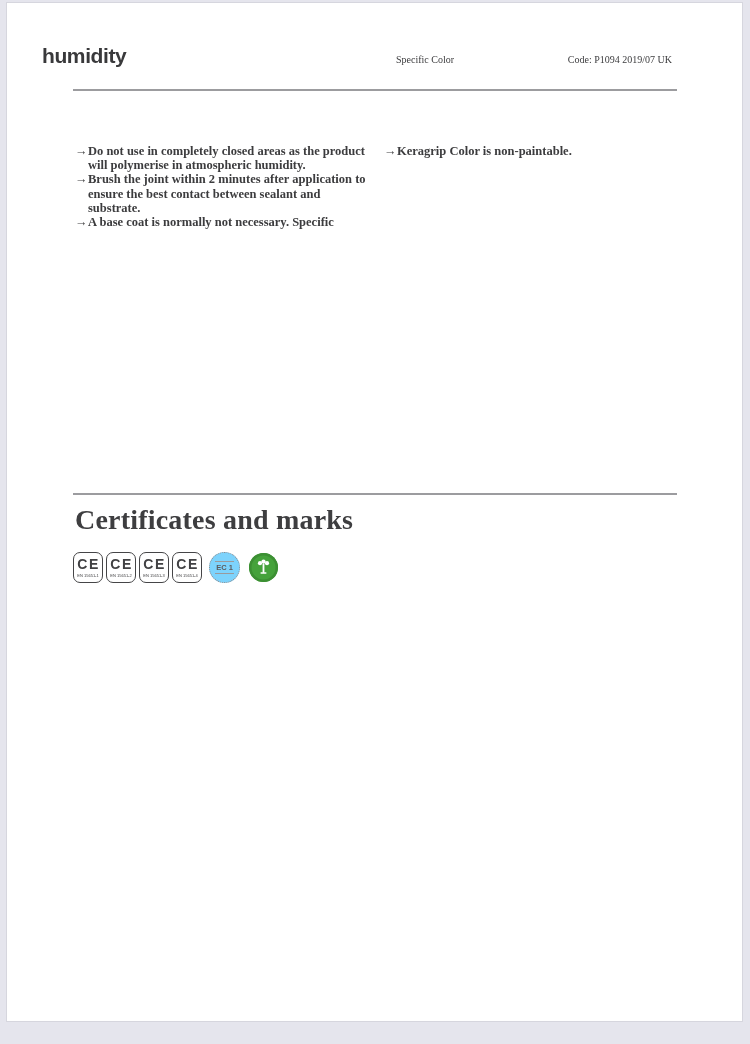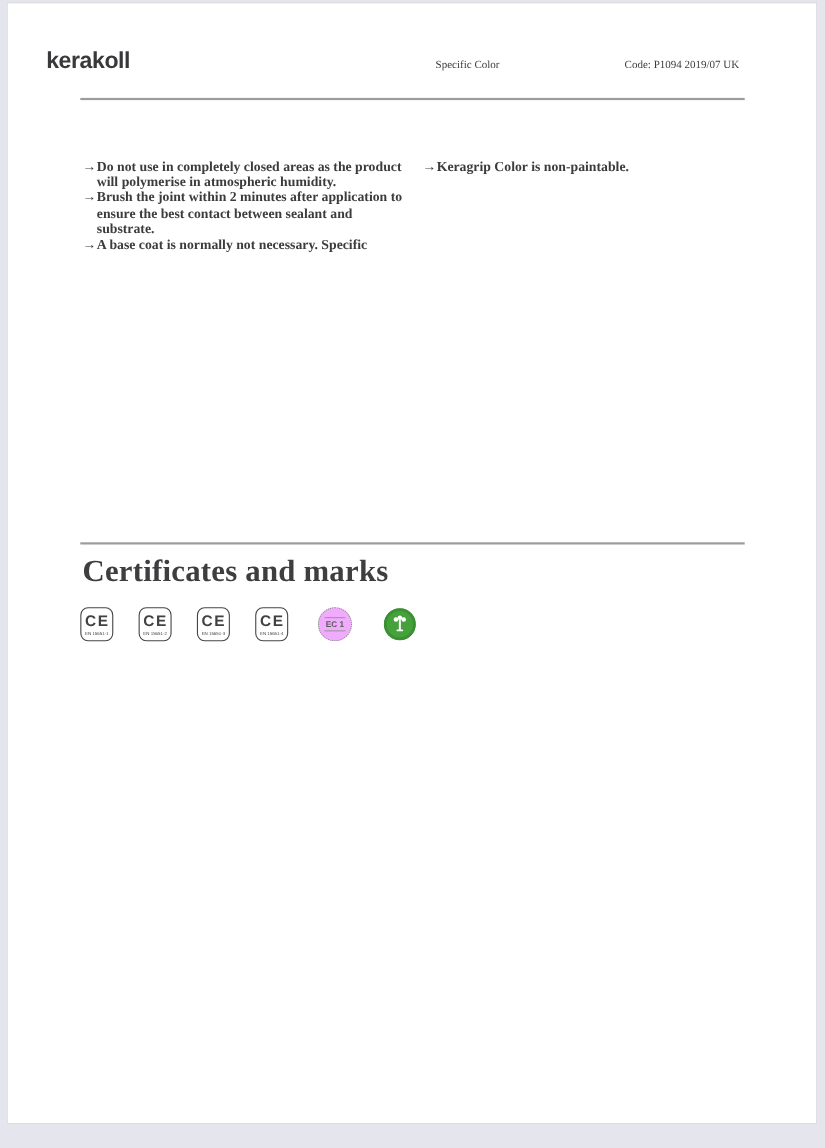--- a/index.html
+++ b/index.html
@@ -95,21 +95,21 @@
     top: 0;
     font-weight: 600;
   }
   
   .marks {
     position: absolute;
     left: 66px;
     top: 549px;
     display: flex;
     align-items: center;
-    gap: 23px;
+    gap: 3px;
   }
   .ce-box {
     width: 30px;
     height: 31px;
     border: 1.6px solid #454547;
     border-radius: 7px;
     box-sizing: border-box;
     display: flex;
     flex-direction: column;
     align-items: center;
@@ -136,21 +136,21 @@
   .ec1-mark {
     width: 31px;
     height: 31px;
     margin-left: 4px;
     border: 1.6px dotted #8d8d90;
     border-radius: 50%;
     box-sizing: border-box;
     display: flex;
     align-items: center;
     justify-content: center;
-    background: #f0abfc;
+    background: #7dd3fc;
   }
   .ec1-inner {
     font-family: "Liberation Sans", sans-serif;
     font-weight: 700;
     font-size: 7.5px;
     color: #5a5a5c;
     border-top: 1px solid #9a9a9c;
     border-bottom: 1px solid #9a9a9c;
     padding: 1px 1px;
     white-space: nowrap;
@@ -165,21 +165,21 @@
     display: flex;
     align-items: center;
     justify-content: center;
   }
 </style>
 </head>
 <body>
 
 <div class="page">
 
-  <div class="logo">kerakoll</div>
+  <div class="logo">humidity</div>
   <div class="doc-title">Specific Color</div>
   <div class="doc-code">Code: P1094 2019/07 UK</div>
 
   <div class="rule rule-1"></div>
 
 
   <div class="notes">
     <div class="notes-col">
       <div class="note-item">
         <span class="note-bullet">→</span>

